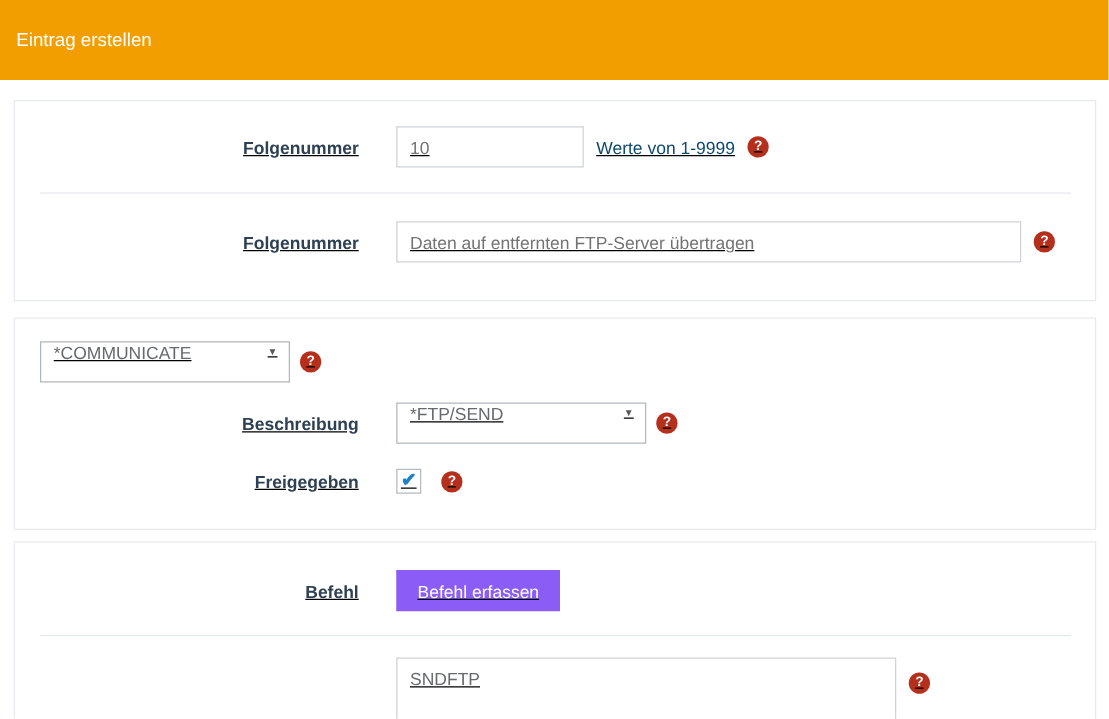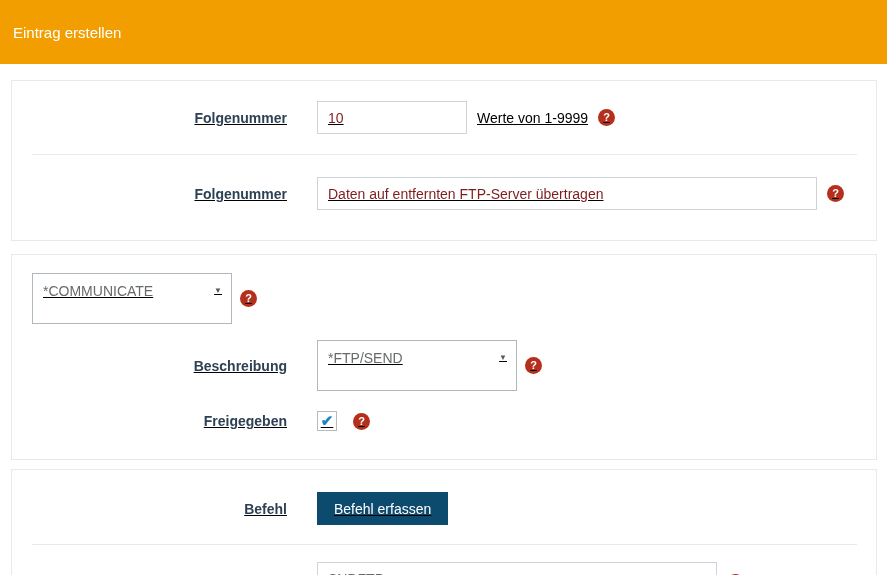--- a/index.html
+++ b/index.html
@@ -42,47 +42,47 @@
     border: none;
     border-top: 1px solid #e7eaec;
     margin: 20px 0 22px 0;
   }
   .panel.p3 .divider { margin: 19px 0 17px 0; }
   input.text {
     height: 33px;
     border: 1px solid #ccd3da;
     padding: 0 10px;
     font-size: 14px;
-    color: #7f1d1d;
+    color: #737373;
     font-family: inherit;
     outline: none;
     background: #fff;
   }
   .w-150 { width: 150px; }
   .w-500 { width: 500px; }
-  .hint { margin-left: 10px; color: #000000; white-space: nowrap; }
+  .hint { margin-left: 10px; color: #0c4a6e; white-space: nowrap; }
   .help {
     width: 17px; height: 17px;
     border-radius: 50%;
     background: #b5301c;
     color: #ffffff;
     font-size: 11px;
     font-weight: bold;
     display: inline-flex;
     align-items: center;
     justify-content: center;
     margin-left: 10px;
     flex-shrink: 0;
     cursor: pointer;
     line-height: 1;
   }
   .help.gap-sm { margin-left: 8px; }
   .help.gap-lg { margin-left: 16px; }
   .selectbox {
-    width: 200px; height: 51px;
+    width: 200px; height: 33px;
     border: 1px solid #b0b8bf;
     background: #fff;
     display: flex;
     align-items: center;
     justify-content: space-between;
     padding: 0 9px 16px 10px;
     color: #676a6c;
     cursor: pointer;
   }
   .selectbox .arrow { font-size: 8px; color: #555a60; }
@@ -96,21 +96,21 @@
     cursor: pointer;
   }
   .checkbox .check {
     color: #1c84c6;
     font-size: 15px;
     font-weight: bold;
     line-height: 1;
     margin-top: -1px;
   }
   .btn-warning {
-    background: #0c4a6e;
+    background: #8b5cf6;
     border: none;
     color: #ffffff;
     height: 33px;
     padding: 0 17px;
     font-size: 14px;
     font-family: inherit;
     cursor: pointer;
     text-align: center;
   }
   textarea.cmd {

